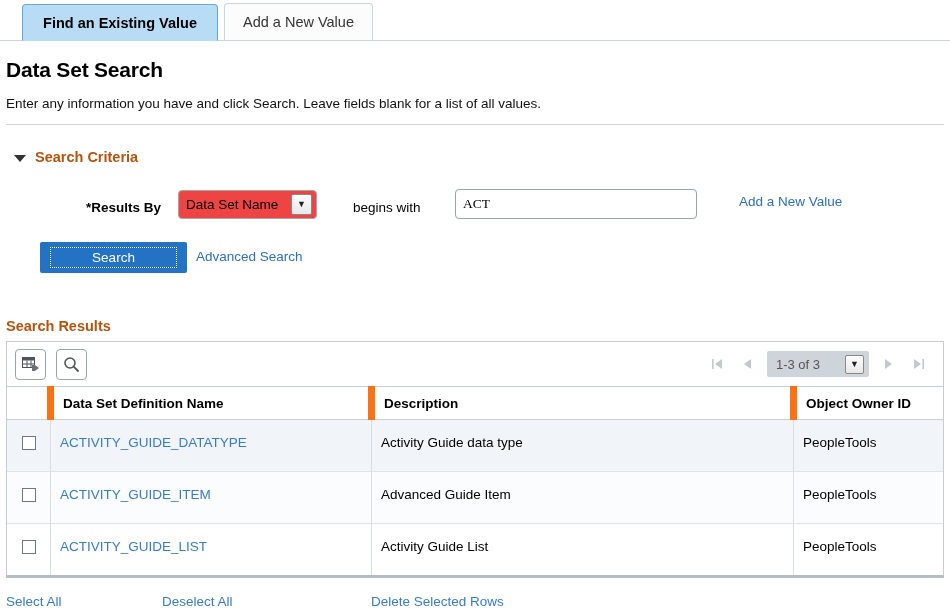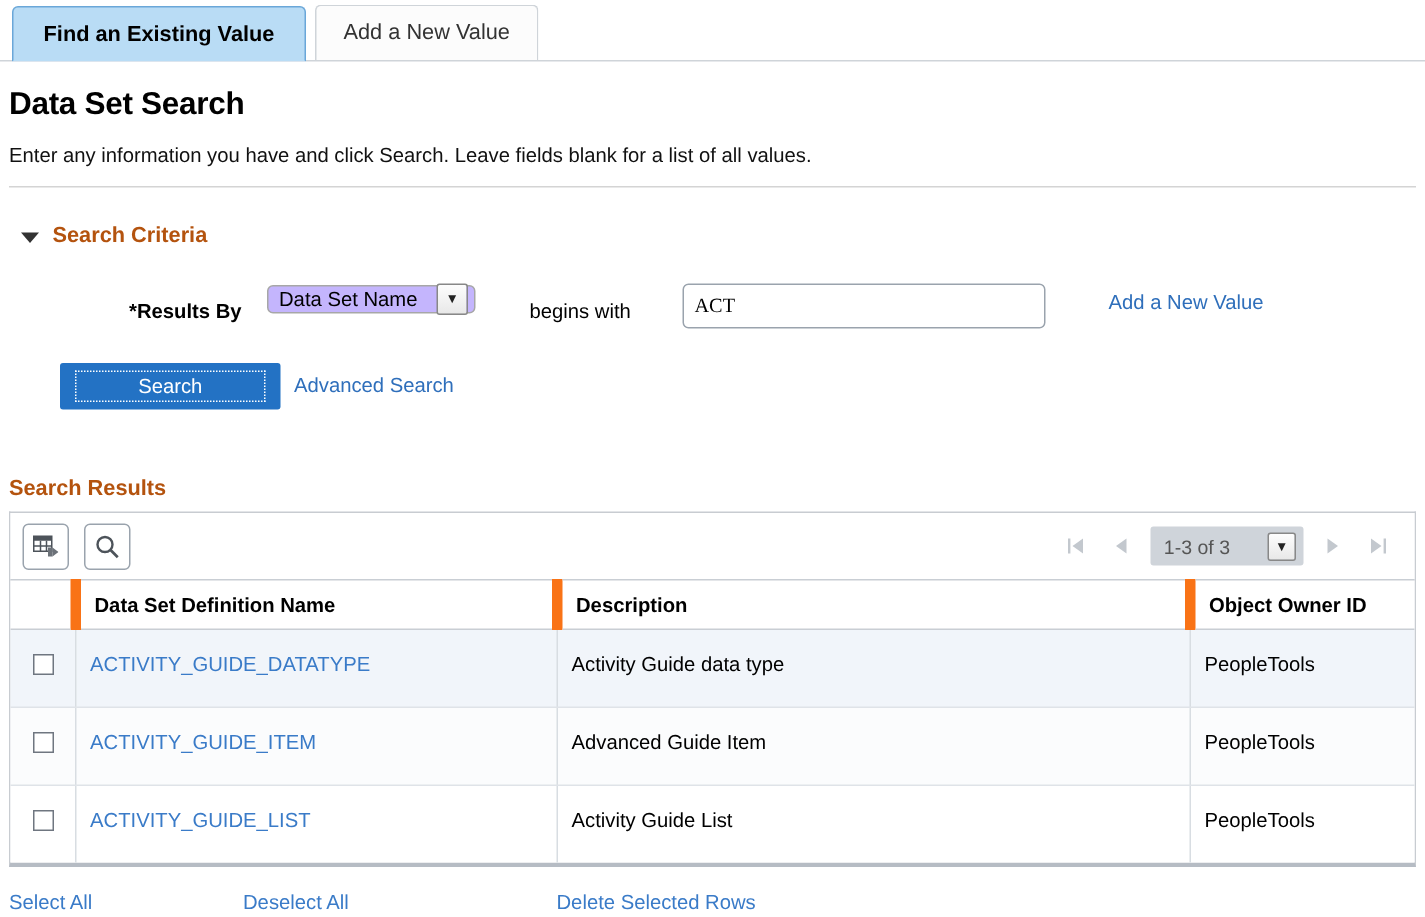--- a/index.html
+++ b/index.html
@@ -16,21 +16,21 @@
     overflow: hidden;
     position: relative;
   }
 
   
   .tab-strip {
     position: relative;
     height: 41px;
     border-bottom: 1px solid #cfd4d9;
     box-sizing: border-box;
-    padding-left: 8px;
+    padding-left: 22px;
     display: flex;
     align-items: flex-end;
   }
   .tab {
     box-sizing: border-box;
     height: 37px;
     padding: 0 18px;
     display: flex;
     align-items: center;
     justify-content: center;
@@ -106,24 +106,24 @@
     left: 86px;
     top: 11px;
     font-weight: bold;
     font-size: 13.5px;
   }
   .sel-wrap {
     position: absolute;
     left: 178px;
     top: 1px;
     width: 139px;
-    height: 19px;
+    height: 29px;
     border: 1px solid #a7a7a7;
     border-radius: 4px;
-    background: #c4b5fd;
+    background: #ef4444;
     box-sizing: border-box;
     display: flex;
     align-items: center;
     padding-left: 7px;
     cursor: pointer;
   }
   .sel-val {
     font-size: 13.5px;
     color: #000;
     flex: 1;

